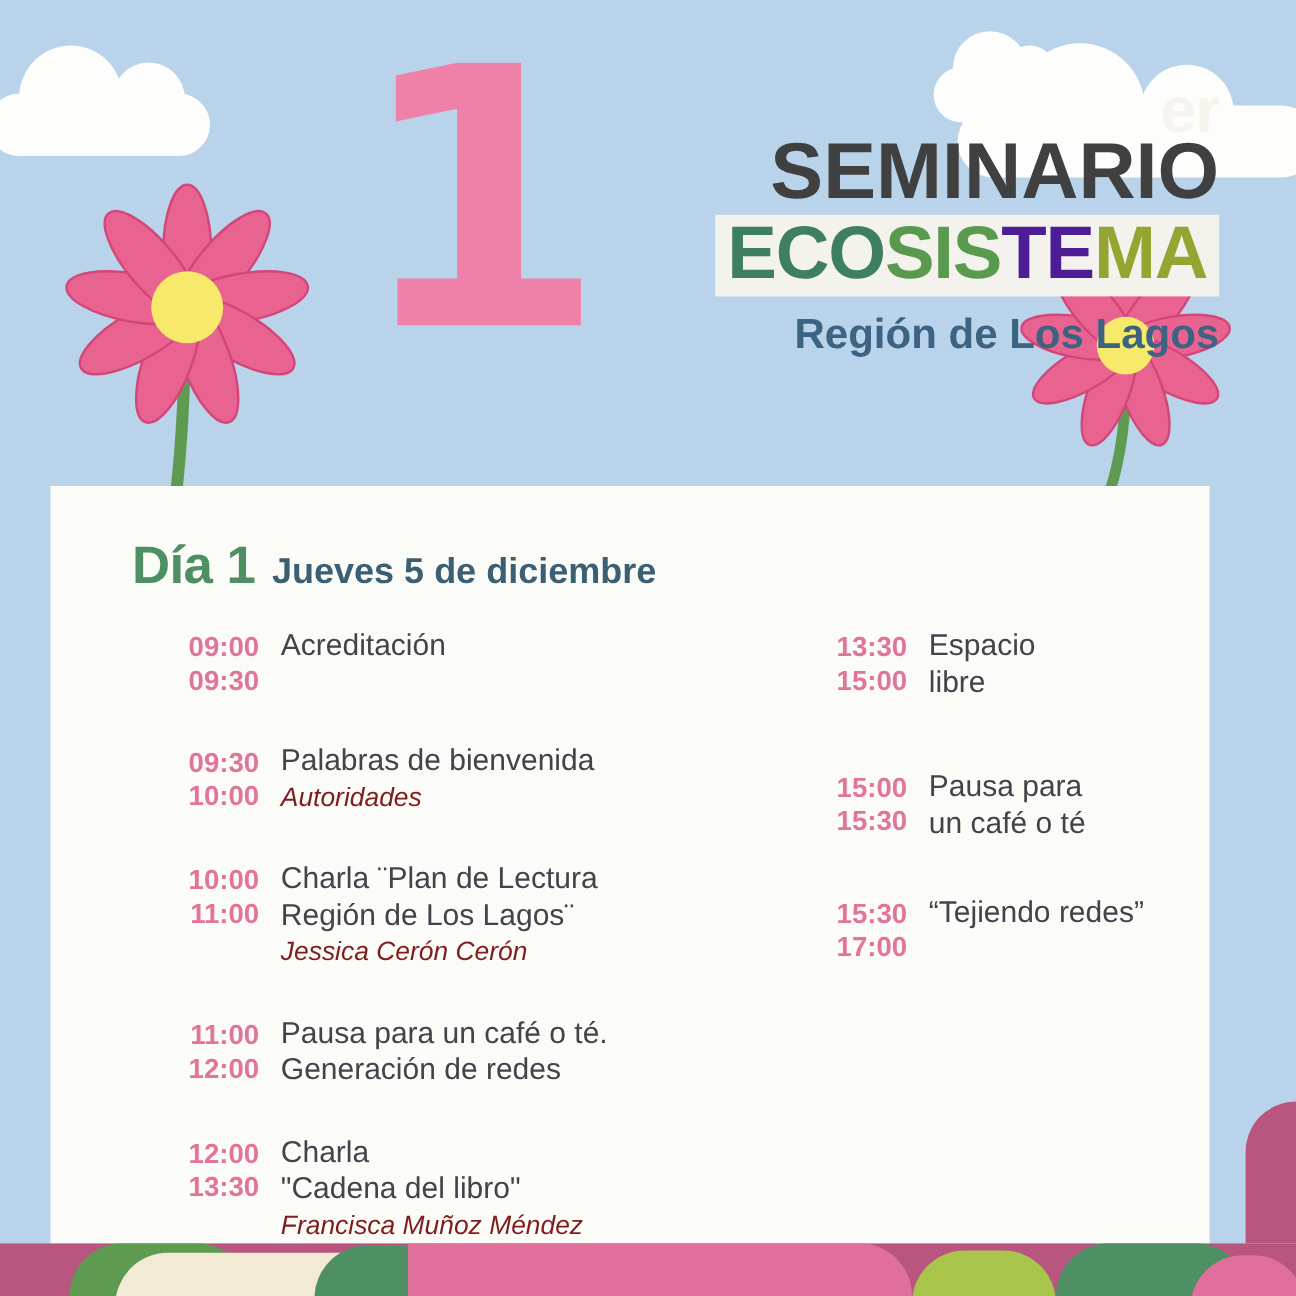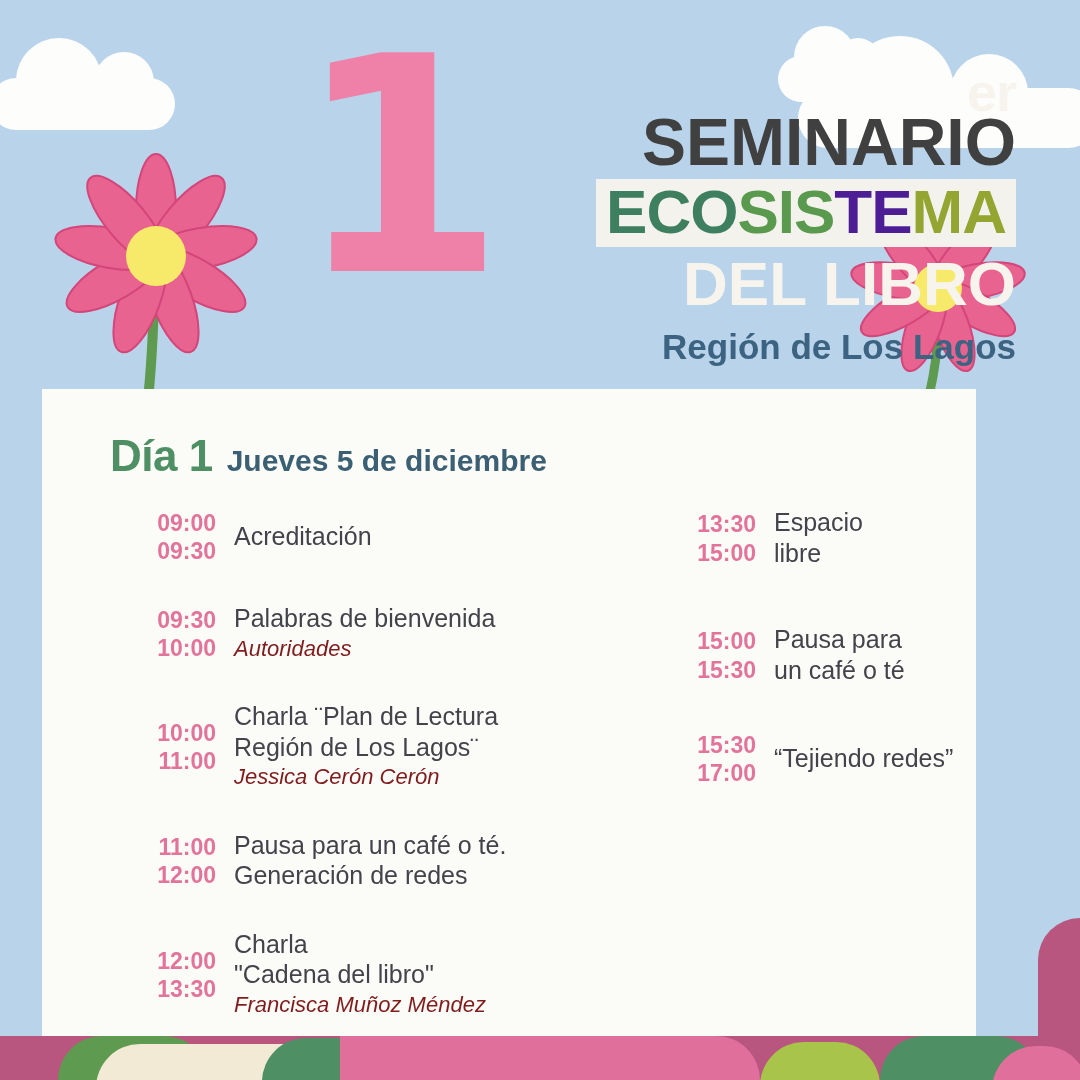--- a/index.html
+++ b/index.html
@@ -160,24 +160,25 @@
     color: #3c6381;
     display: block;
     margin-top: 12px;
     margin-left: 18px;
   }
 
   
   .card {
     position: absolute;
     left: 42px;
-    top: 389px;
+    top: 405px;
     width: 934px;
     height: 651px;
     background: #fbfbf8;
+    padding-left: 32px;
   }
 
   .day-head {
     position: absolute;
     left: 68px;
     top: 42px;
     display: flex;
     align-items: baseline;
     gap: 14px;
   }
@@ -203,21 +204,20 @@
   .col {
     flex: 0 0 50%;
     box-sizing: border-box;
   }
   .col-left { padding-left: 78px; }
   .col-right { padding-left: 120px; }
 
   .slot {
     display: flex;
     margin-bottom: 38px;
-    align-items: center;
   }
   .slot-times {
     flex: 0 0 auto;
     width: 96px;
     text-align: right;
     padding-right: 18px;
     color: #e2749b;
     font-size: 23px;
     font-weight: 700;
     line-height: 1.22;
@@ -364,21 +364,20 @@
   <div class="numeral">1</div>
 
   <div class="headline">
     <span class="hl-er">er</span>
     <span class="hl-seminario">SEMINARIO</span>
     <span class="hl-eco-wrap">
       <span class="hl-eco">
         <span>ECO</span><span>SIS</span><span>TE</span><span>MA</span>
       </span>
     </span>
-    <span class="hl-del">DEL LIBRO</span>
     <span class="hl-region">Región de Los Lagos</span>
   </div>
 
   <div class="card">
 
     <div class="day-head">
       <span class="day-label">Día 1</span>
       <span class="day-date">Jueves 5 de diciembre</span>
     </div>
 

